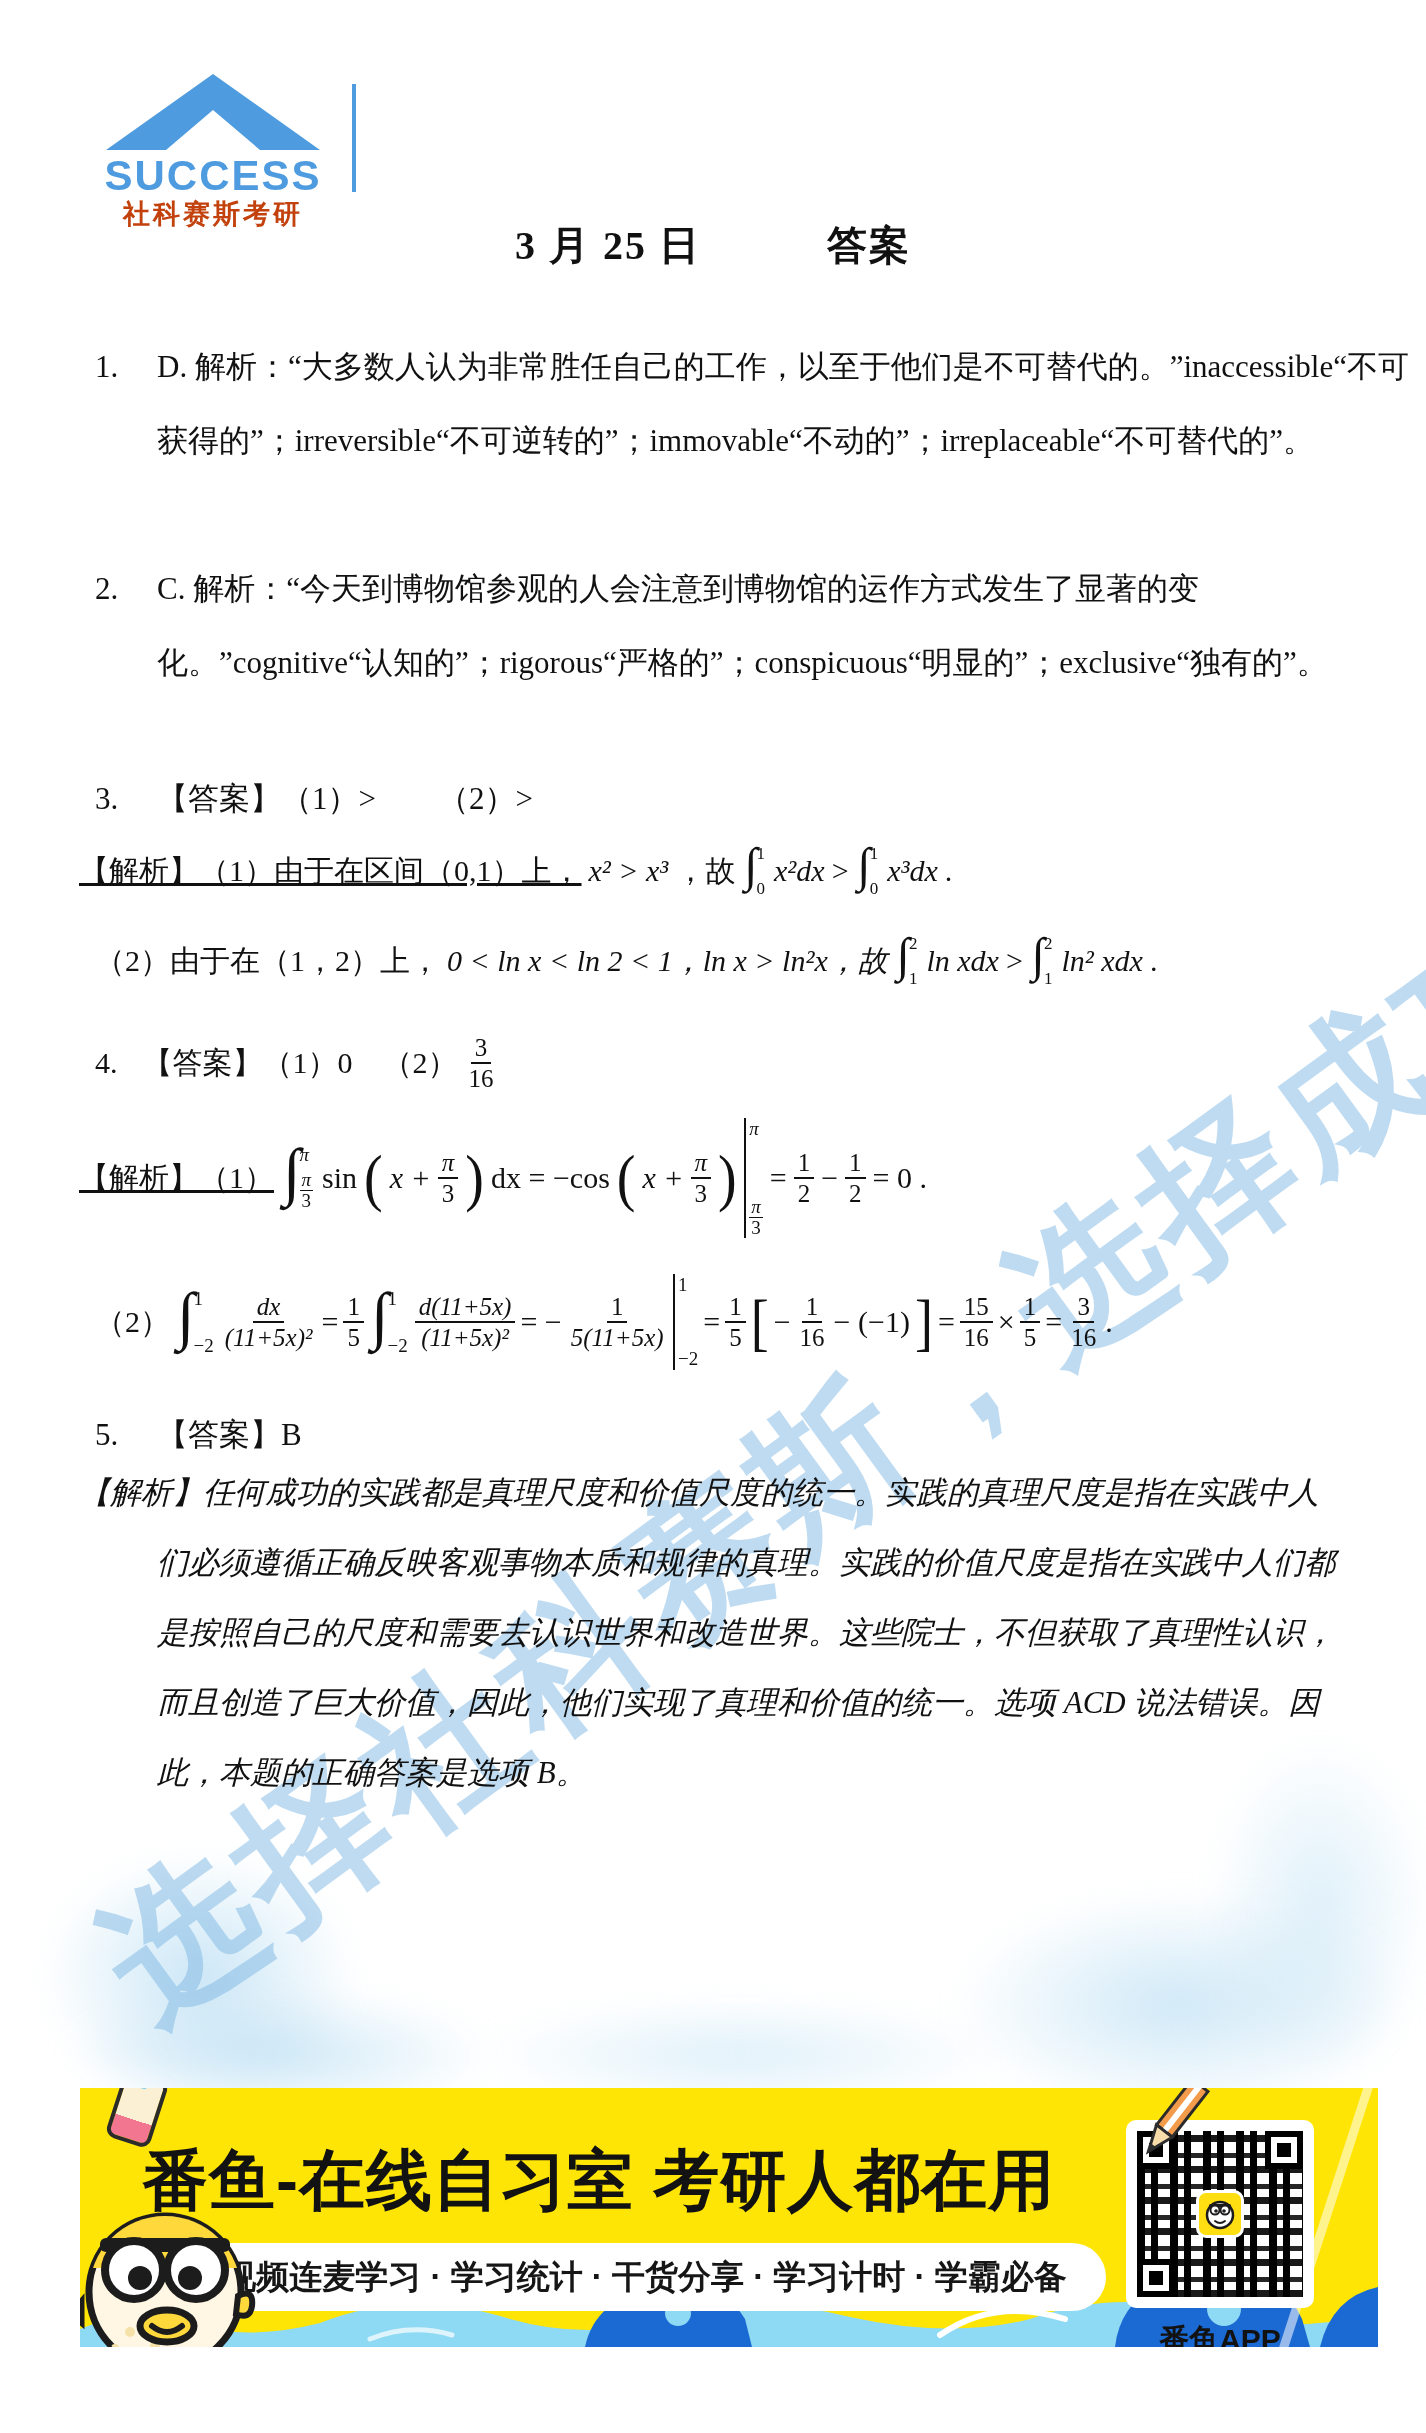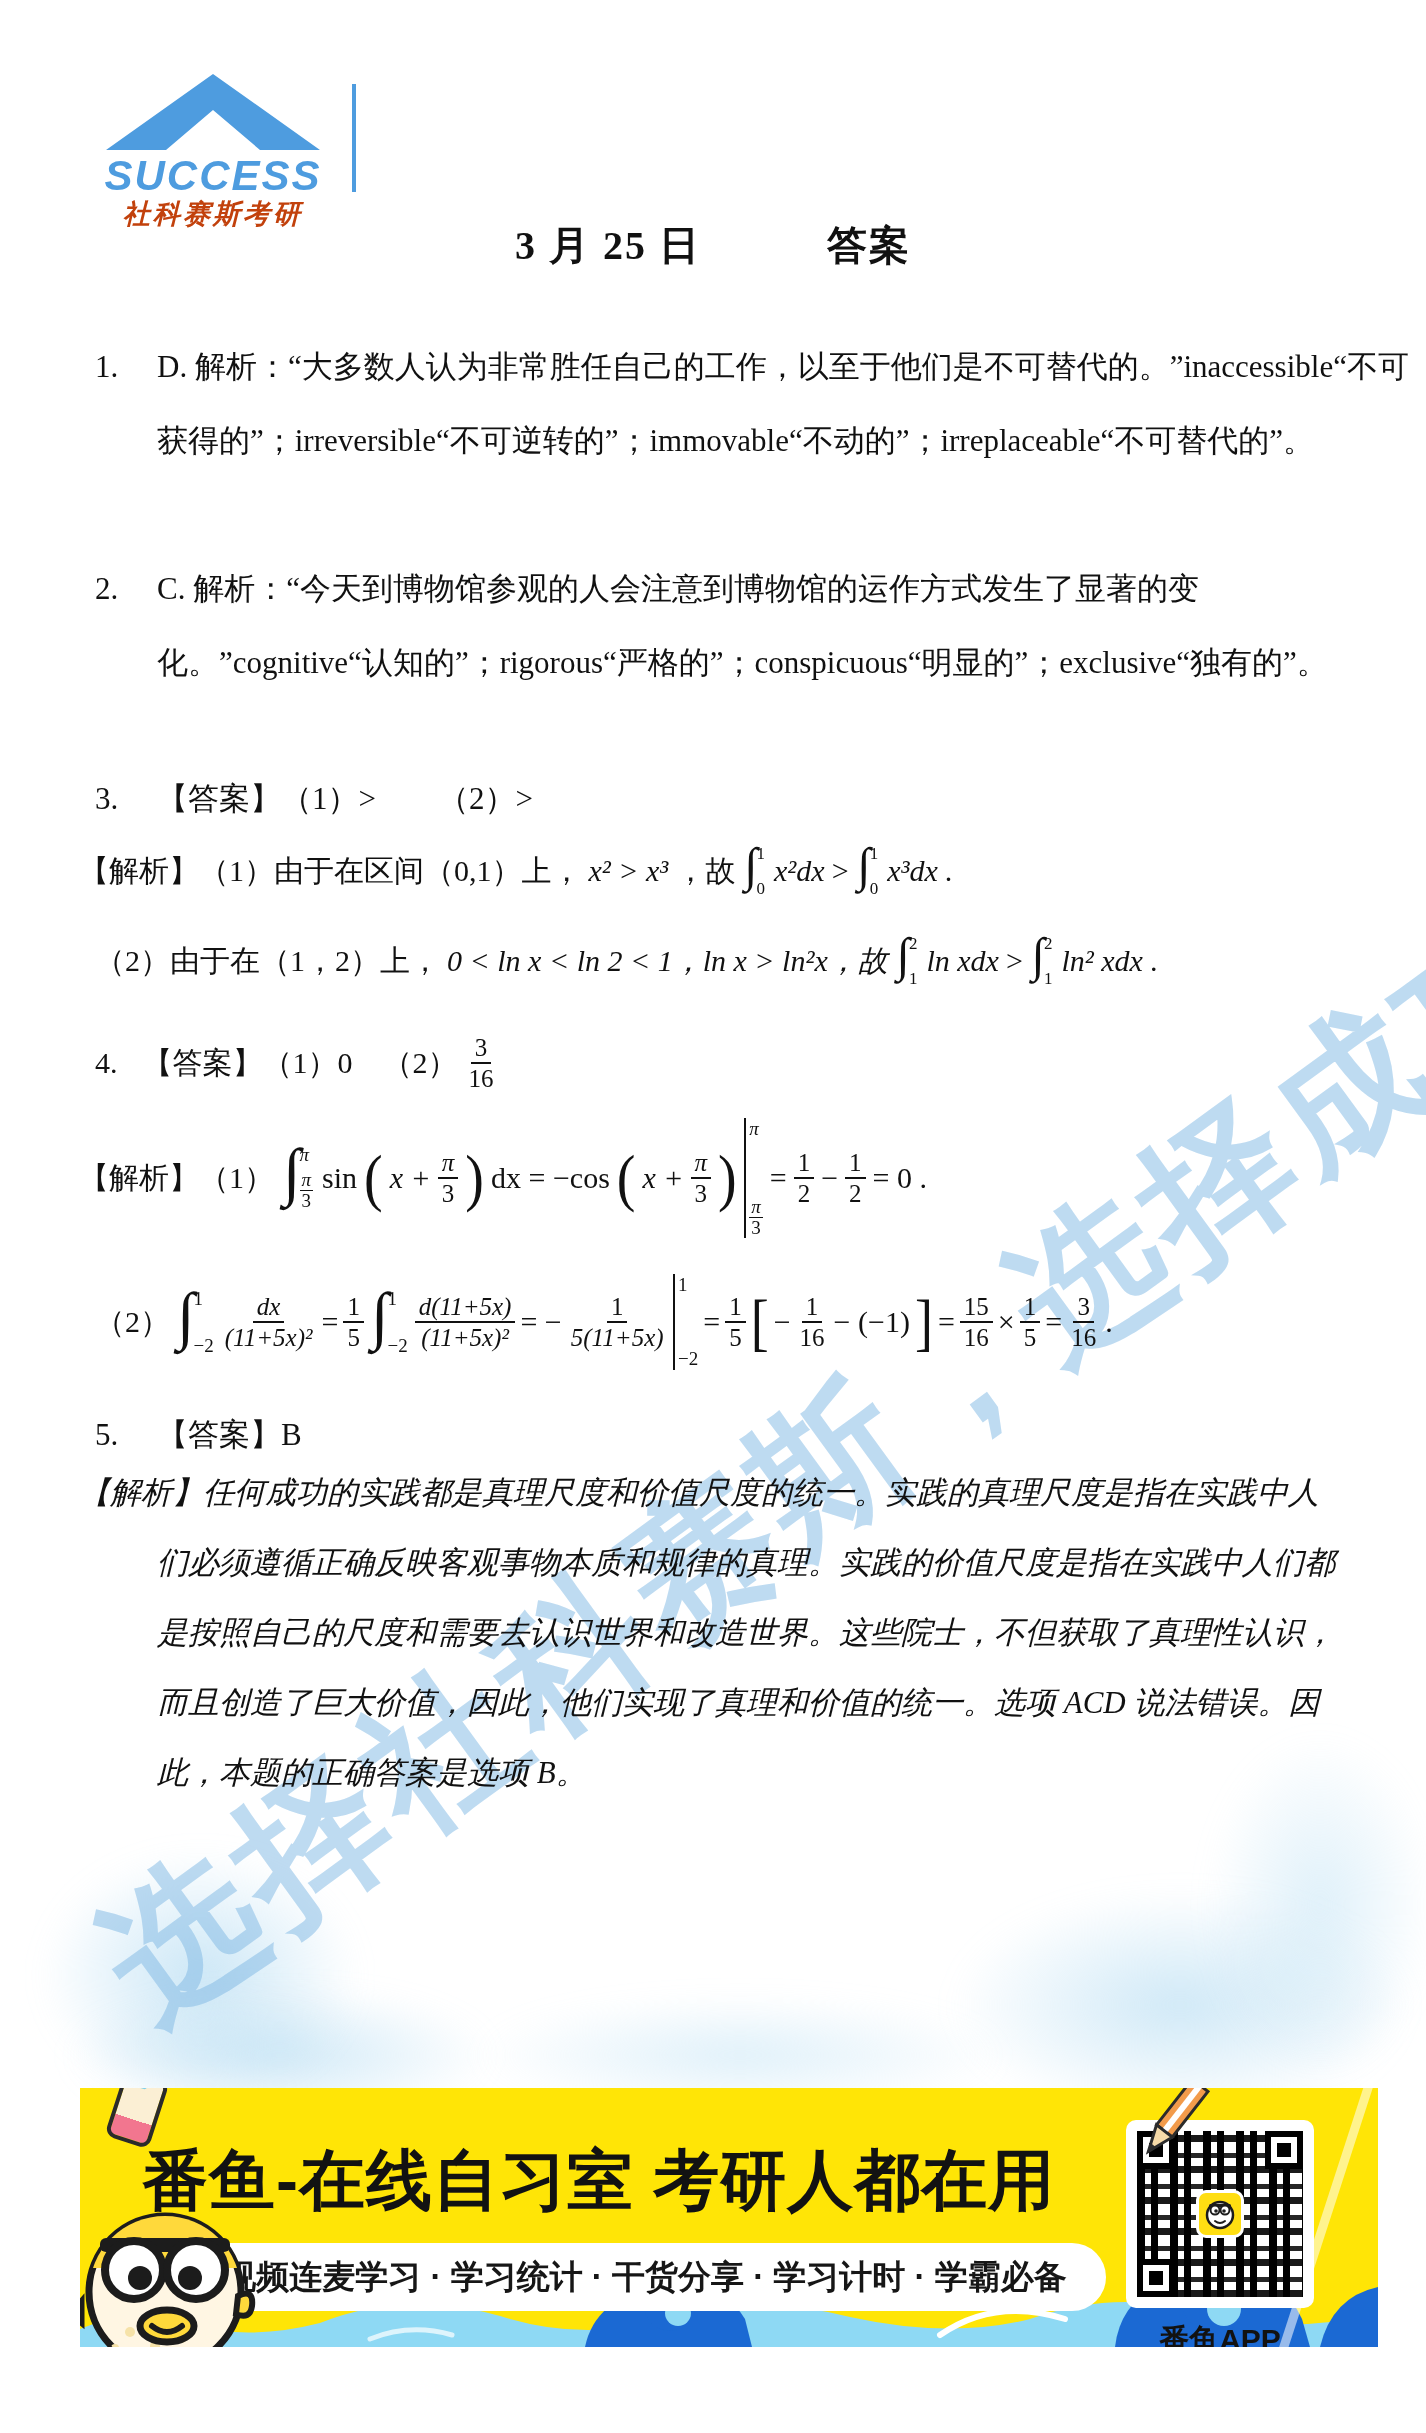--- a/index.html
+++ b/index.html
@@ -2,21 +2,21 @@
 <html><head>
 <meta charset="utf-8">
 <style>
   html,body{margin:0;padding:0;}
   body{
     width:1426px;height:2433px;position:relative;background:#ffffff;
     font-family:"Liberation Serif",serif;color:#111;overflow:hidden;
   }
   
   .header{position:absolute;left:0;top:0;width:1426px;height:210px;}
-  .logo{position:absolute;left:88px;top:70px;width:250px;text-align:center;font-style:italic;}
+  .logo{position:absolute;left:88px;top:70px;width:250px;text-align:center;}
   .logo svg{display:block;margin:0 auto;}
   .logo-title{font-family:"Liberation Sans",sans-serif;font-weight:800;font-size:42px;
     color:#4E9CDF;letter-spacing:2px;line-height:1.05;}
   .logo-sub{font-family:"Liberation Sans",sans-serif;font-weight:800;font-size:27px;
     color:#c2410c;letter-spacing:3px;line-height:1.2;}
   .divider{position:absolute;left:352px;top:84px;width:4px;height:108px;background:#4E9CDF;}
   .slogan{position:absolute;left:378px;top:88px;width:1000px;
     font-family:"Liberation Sans",sans-serif;font-weight:900;font-size:57px;
     color:#4FA0E5;letter-spacing:1px;line-height:100px;white-space:nowrap;}
   
@@ -27,21 +27,21 @@
     font-family:"Liberation Sans",sans-serif;font-weight:600;color:#7fb8e4;opacity:.5;
     transform:rotate(-36deg);transform-origin:0 50%;white-space:nowrap;letter-spacing:8px;z-index:1;}
   
   .para{position:absolute;left:95px;width:1252px;font-size:31px;line-height:74px;z-index:2;}
   .item{padding-left:62px;}
   .item .num{position:absolute;left:0;top:0;}
   .hang{margin-left:-16px;padding-left:78px;text-indent:-78px;line-height:70px;font-style:italic;}
   .mathline{position:absolute;left:95px;width:1300px;display:flex;align-items:center;
     font-size:30px;gap:7px;z-index:2;white-space:nowrap;}
   .mathline .num{margin-right:18px;}
-  .lbl-out{margin-left:-16px;}
+  .lbl-out{margin-left:-16px;text-decoration:underline;}
   .mi{font-style:italic;}
   .fr{display:inline-flex;flex-direction:column;align-items:center;font-size:25px;line-height:1.18;}
   .fr .n{border-bottom:2px solid #111;padding:0 4px;}
   .fr .d{padding:0 4px;}
   .mint{display:inline-flex;align-items:flex-start;margin:0 2px;}
   .mint .isgn{font-size:64px;line-height:1;}
   .mint .ilim{display:flex;flex-direction:column;justify-content:space-between;height:66px;
     font-size:19px;line-height:1;margin-left:-1px;padding:5px 0;}
   .mint.sm .isgn{font-size:48px;}
   .mint.sm .ilim{height:52px;font-size:17px;padding:4px 0;}

